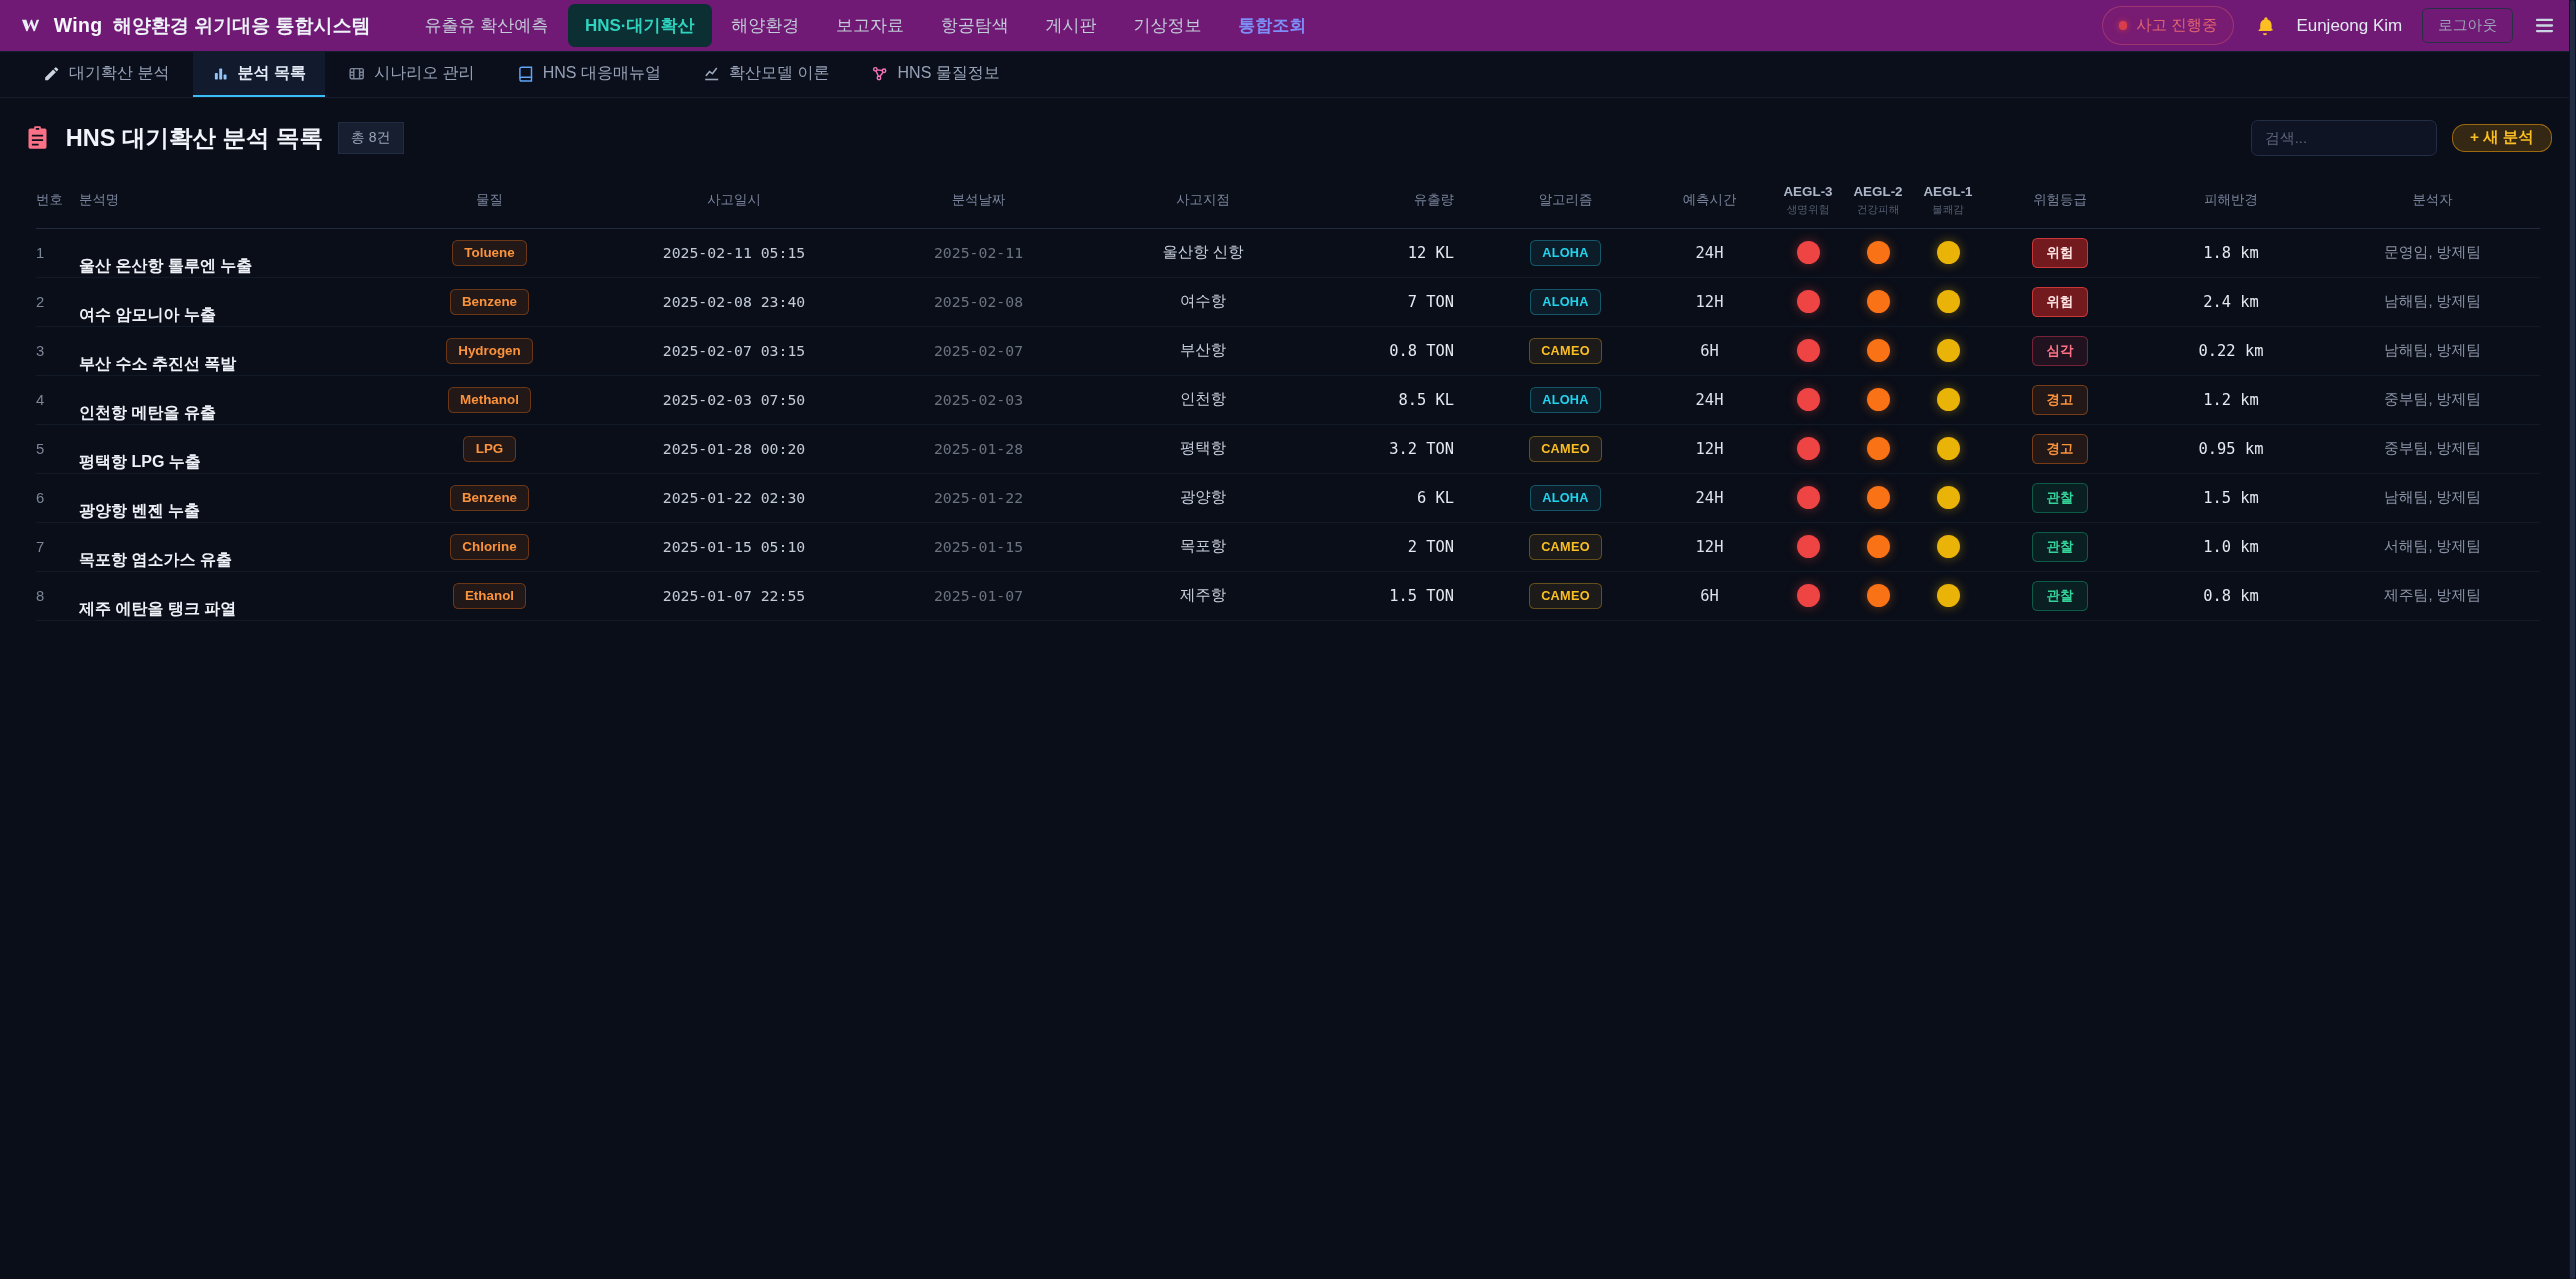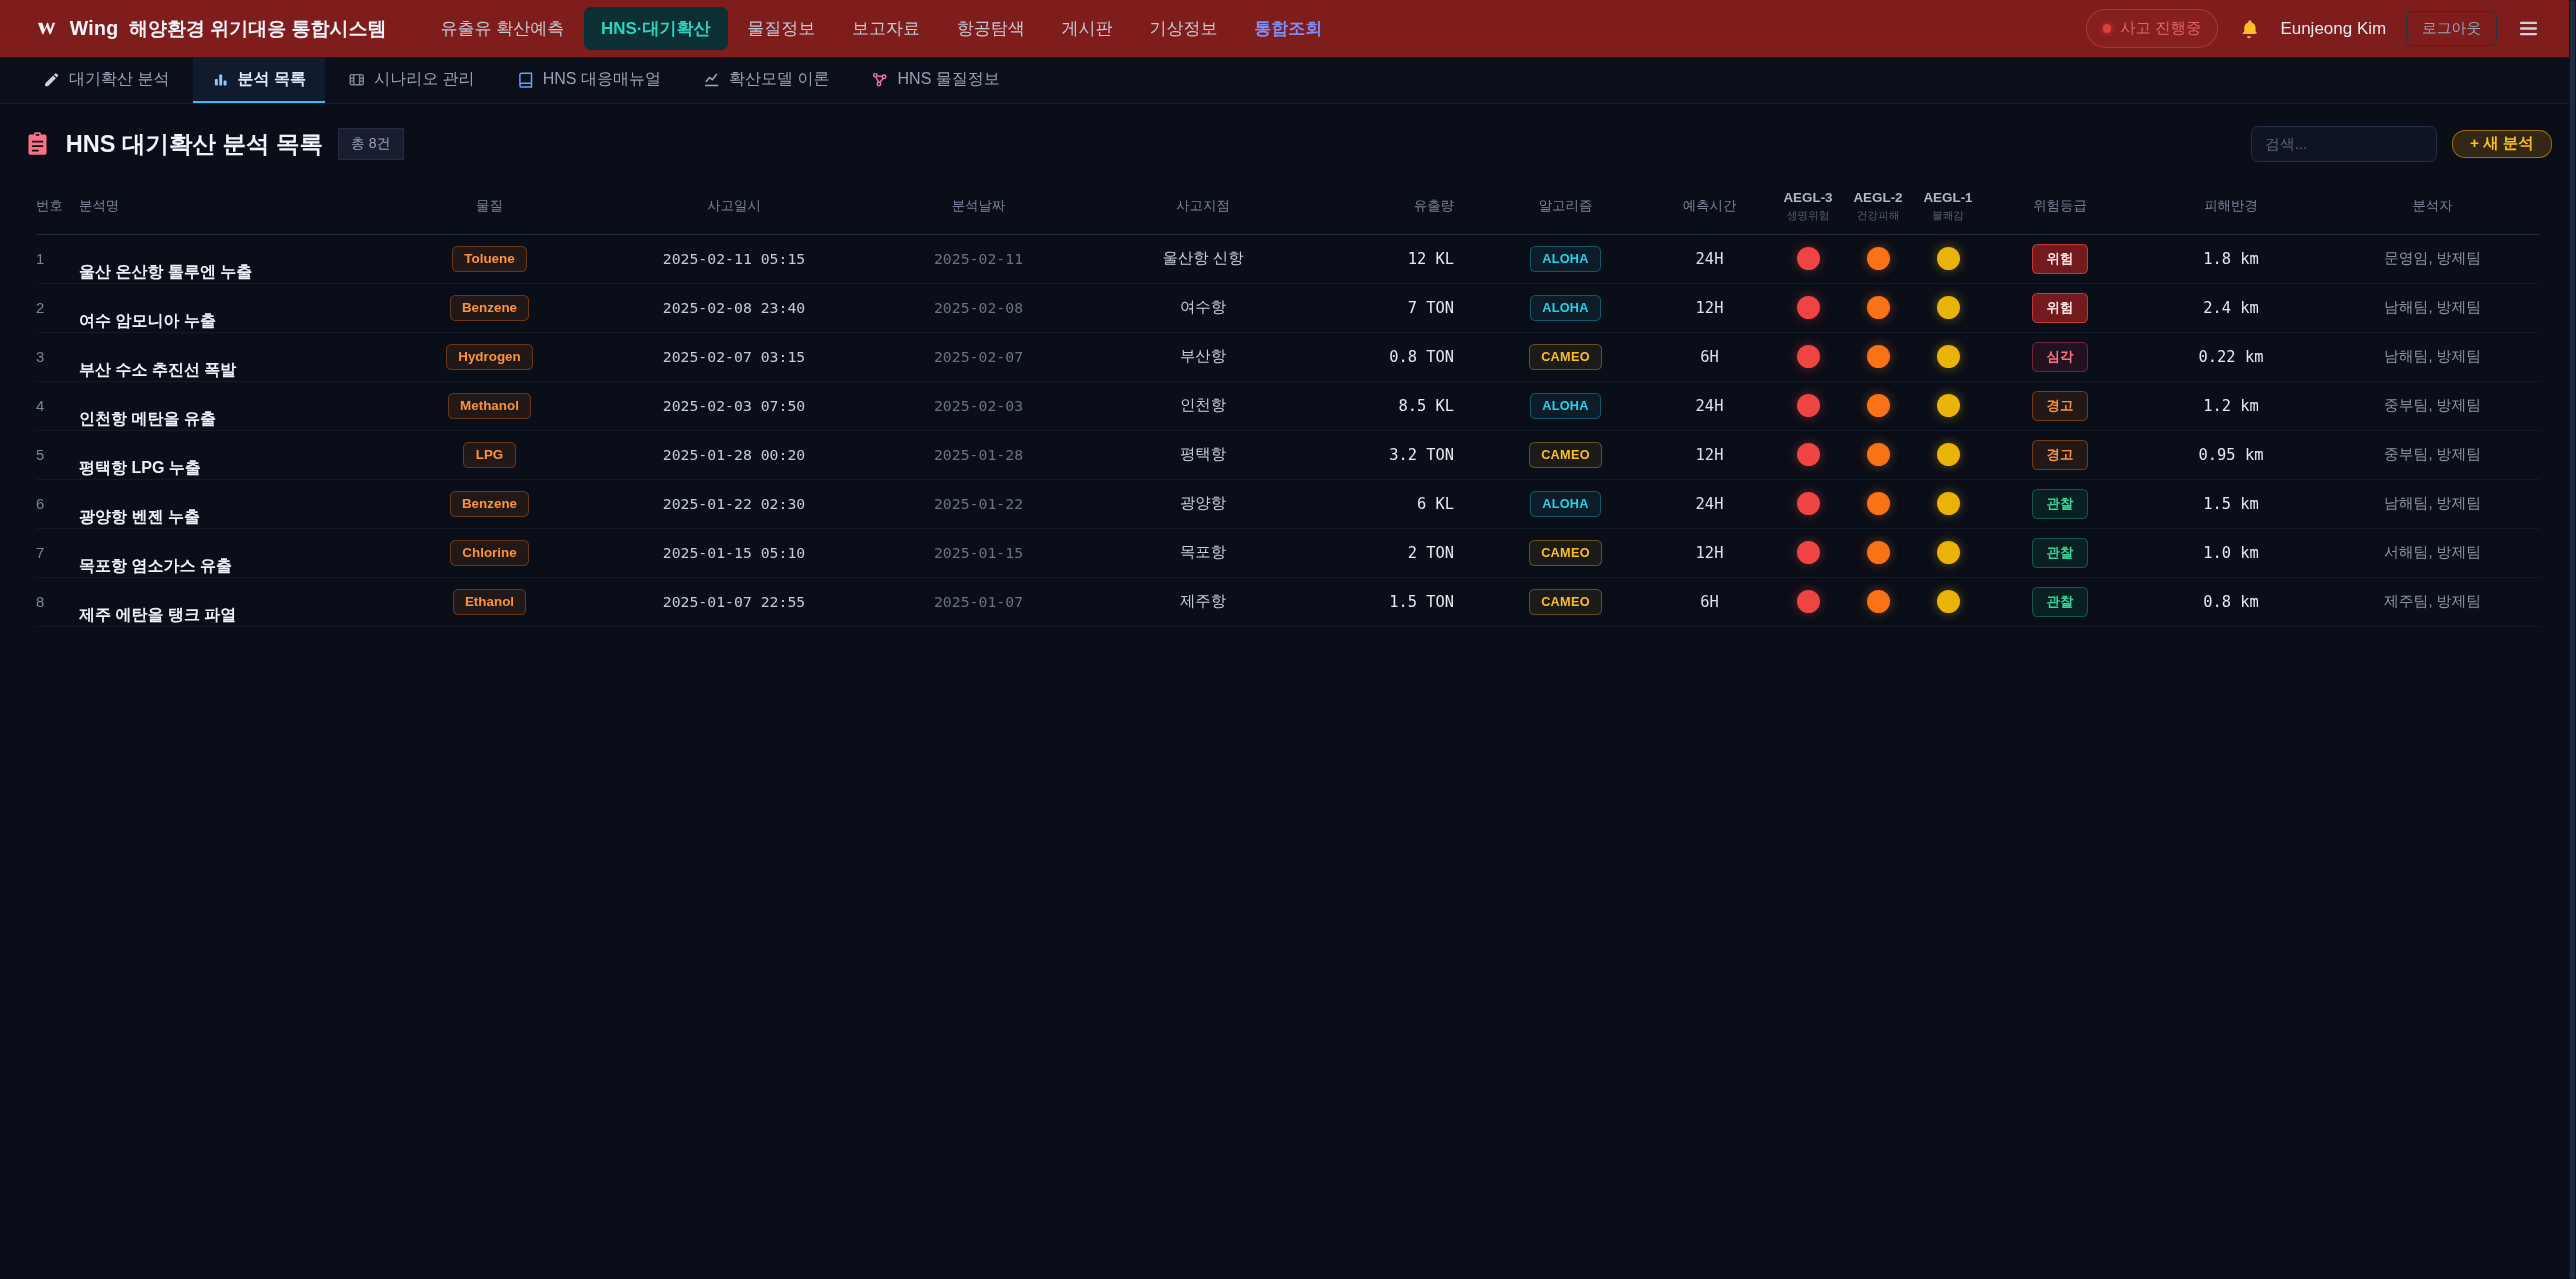--- a/index.html
+++ b/index.html
@@ -6,22 +6,22 @@
   html,body { width:2576px; height:1279px; overflow:hidden; }
   body {
     background:#0a0e18;
     font-family:"Liberation Sans","DejaVu Sans",sans-serif;
     color:#e5e9f0;
   }
   .icon svg { width:1em; height:1em; display:block; }
 
   
   .topbar {
-    height:58px; display:flex; align-items:center;
-    padding:0 36px; background:#7f1d1d;
+    height:52px; display:flex; align-items:center;
+    padding:0 20px; background:#701a75;
     border-bottom:0.7px solid #151c2c; gap:17.4px;
   }
   .logo { display:flex; align-items:center; gap:10.7px; }
   .logo .icon { font-size:23px; color:#e8edf6; }
   .logo-text { font-size:19.5px; font-weight:700; color:#f4f7fc; letter-spacing:0.3px; }
   .app-title { font-size:19px; font-weight:700; color:#eef2f8; }
   .main-nav { display:flex; align-items:center; gap:2px; margin-left:19px; }
   .nav-item { font-size:17px; color:#c3cad8; padding:10px 17.4px; border-radius:6.7px; cursor:pointer; white-space:nowrap; }
   .nav-item.active { background:#0c2f33; color:#2dd4bf; font-weight:700; }
   .nav-item.accent { color:#7e8ef8; font-weight:700; }
@@ -129,21 +129,21 @@
         <svg viewBox="0 0 24 24" fill="currentColor">
           <path d="M2 6l4.6 12h1.2l3.2-7.6L14.2 18h1.2L20 6h-2.6l-2.4 7L12.6 6h-1.2l-2.4 7L6.6 6H2z"></path>
         </svg>
       </span>
     <span class="logo-text">Wing</span>
     <span class="app-title">해양환경 위기대응 통합시스템</span>
   </div>
   <nav class="main-nav">
       <div class="nav-item">유출유 확산예측</div>
       <div class="nav-item active">HNS·대기확산</div>
-      <div class="nav-item">물질정보</div>
+      <div class="nav-item">해양환경</div>
       <div class="nav-item">보고자료</div>
       <div class="nav-item">항공탐색</div>
       <div class="nav-item">게시판</div>
       <div class="nav-item">기상정보</div>
       <div class="nav-item accent">통합조회</div>
     </nav>
   <div class="topbar-right">
     <div class="status-badge">
       <span class="status-dot"></span>
       <span>사고 진행중</span>

